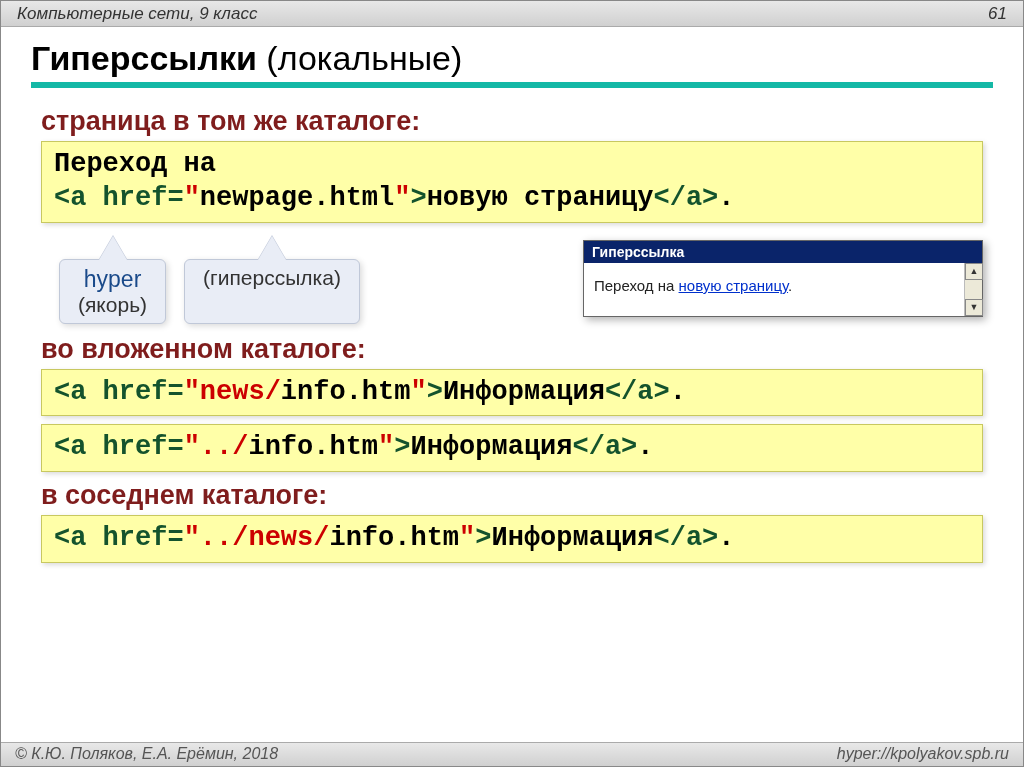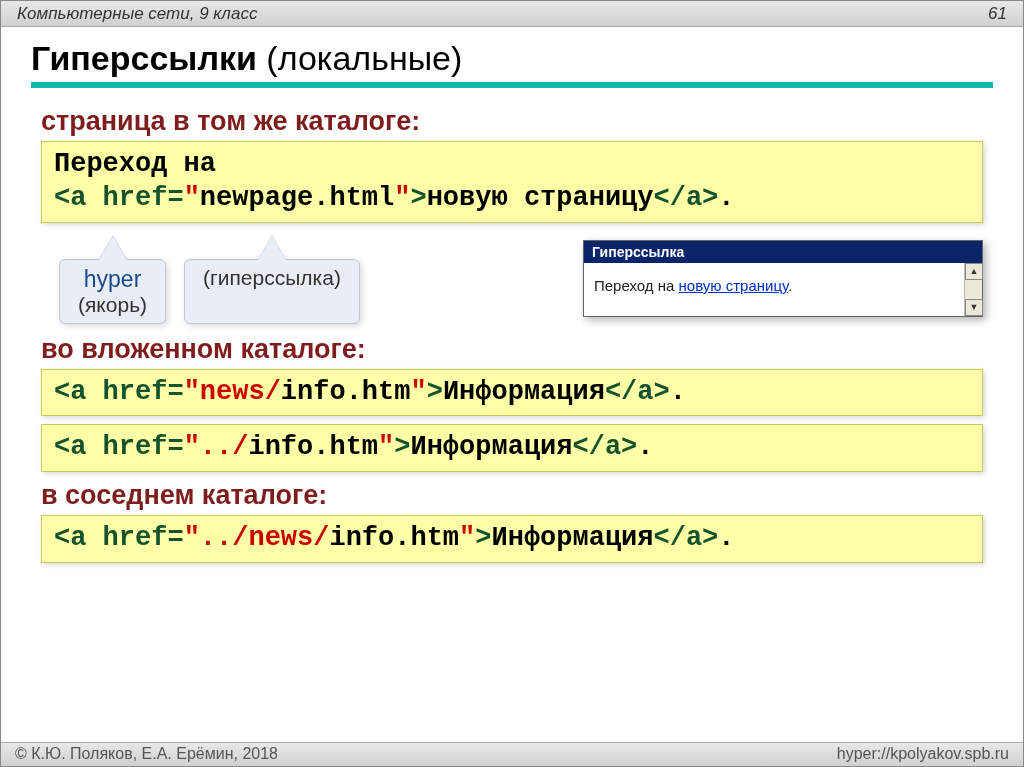--- a/index.html
+++ b/index.html
@@ -134,20 +134,21 @@
   .browser-mock .bm-scroll .arrow.down { bottom: 0; }
   .footer {
     position: absolute;
     bottom: 0; left: 0; right: 0;
     background: linear-gradient(#e8e8e8, #d0d0d0);
     border-top: 1px solid #aaa;
     display: flex;
     justify-content: space-between;
     padding: 2px 14px;
     font-size: 16px;
+    font-style: italic;
     color: #555;
     height: 24px;
     margin-top: 31px;
   }
 </style>
 </head>
 <body>
 
 <div class="header">
   <span>Компьютерные сети, 9 класс</span>

